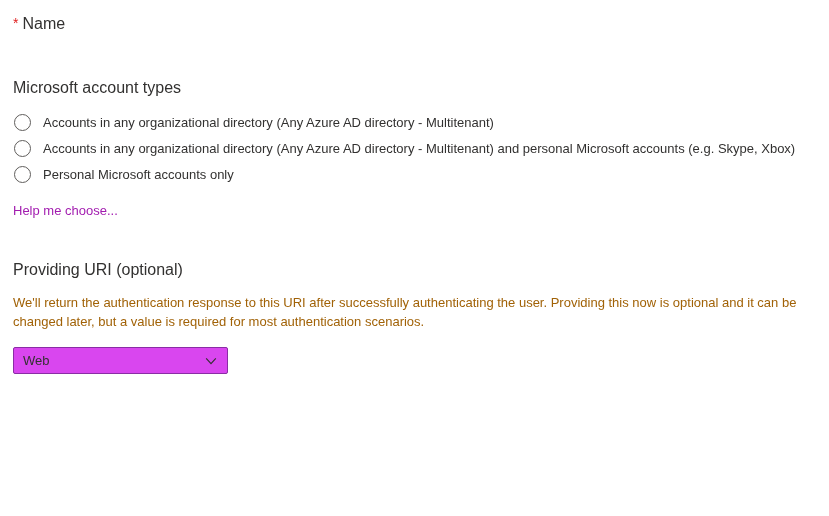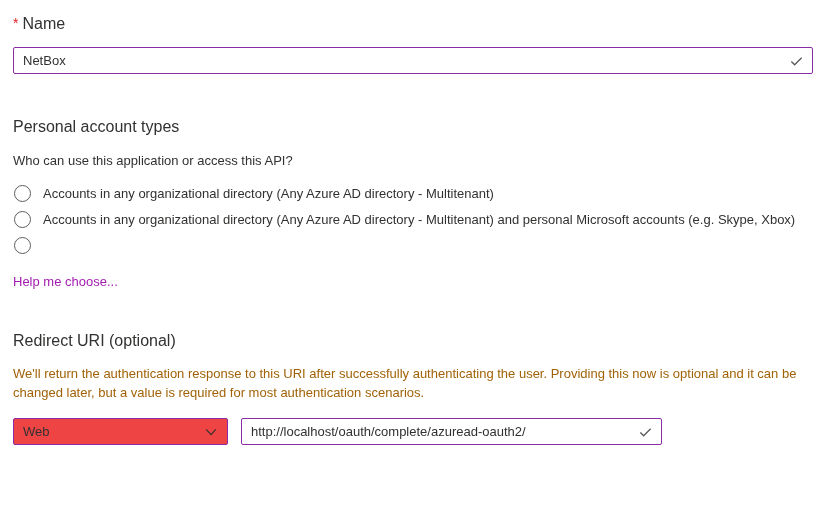--- a/index.html
+++ b/index.html
@@ -106,82 +106,70 @@
     position: relative;
     width: 215px;
     height: 27px;
     border: 1px solid #8a2da5;
     border-radius: 2px;
     display: flex;
     align-items: center;
     padding-left: 9px;
     font-size: 13px;
     cursor: pointer;
-    background: #ef4444;
+    background: #d946ef;
   }
   .chevron {
     position: absolute;
     right: 9px;
     top: 50%;
     transform: translateY(-50%);
     width: 14px;
     height: 14px;
     pointer-events: none;
   }
   .uri-input-wrap { width: 421px; margin-top: 0; margin-left: 13px; }
 </style>
 </head>
 <body>
 
 <div class="page">
 
   <div>
     <div class="field-label"><span class="required-star">*</span><span>Name</span></div>
-    <div class="text-input-wrap name-input-wrap">
-      <input class="text-input" type="text" value="NetBox" style="">
-      <svg class="valid-check" viewBox="0 0 16 16">
-        <polyline points="2.5,8.5 6,12 13.5,4.5" fill="none" stroke="#5a5a5a" stroke-width="1.4"></polyline>
-      </svg>
-    </div>
   </div>
 
   <div class="section-account">
-    <div class="section-title">Personal account types</div>
-    <div class="question">Who can use this application or access this API?</div>
+    <div class="section-title">Microsoft account types</div>
 
     <div class="radio-list">
       <div class="radio-row">
         <span class="radio"></span>
         <span class="radio-label">Accounts in any organizational directory (Any Azure AD directory - Multitenant)</span>
       </div>
       <div class="radio-row">
         <span class="radio"></span>
         <span class="radio-label">Accounts in any organizational directory (Any Azure AD directory - Multitenant) and personal Microsoft accounts (e.g. Skype, Xbox)</span>
       </div>
       <div class="radio-row">
         <span class="radio"></span>
+        <span class="radio-label">Personal Microsoft accounts only</span>
       </div>
     </div>
 
     <a class="help-link">Help me choose...</a>
   </div>
 
   <div class="section-redirect">
-    <div class="section-title">Redirect URI (optional)</div>
+    <div class="section-title">Providing URI (optional)</div>
     <div class="redirect-desc">We'll return the authentication response to this URI after successfully authenticating the user. Providing this now is optional and it can be changed later, but a value is required for most authentication scenarios.</div>
 
     <div class="redirect-row">
       <div class="platform-select">
         <span>Web</span>
         <svg class="chevron" viewBox="0 0 16 16">
           <polyline points="2.5,5 8,11 13.5,5" fill="none" stroke="#323130" stroke-width="1.3"></polyline>
         </svg>
       </div>
-      <div class="text-input-wrap uri-input-wrap">
-        <input class="text-input" type="text" value="http://localhost/oauth/complete/azuread-oauth2/" style="">
-        <svg class="valid-check" viewBox="0 0 16 16">
-          <polyline points="2.5,8.5 6,12 13.5,4.5" fill="none" stroke="#5a5a5a" stroke-width="1.4"></polyline>
-        </svg>
-      </div>
     </div>
   </div>
 
 </div>
 
 </body></html>

